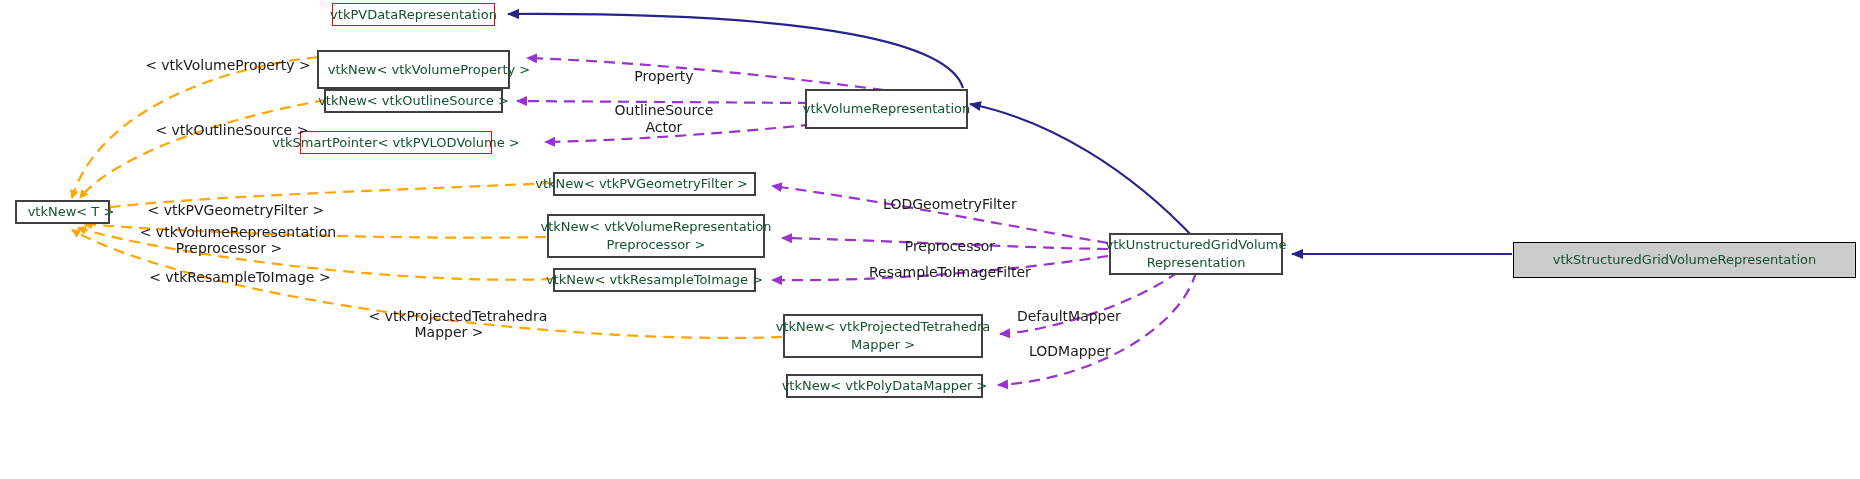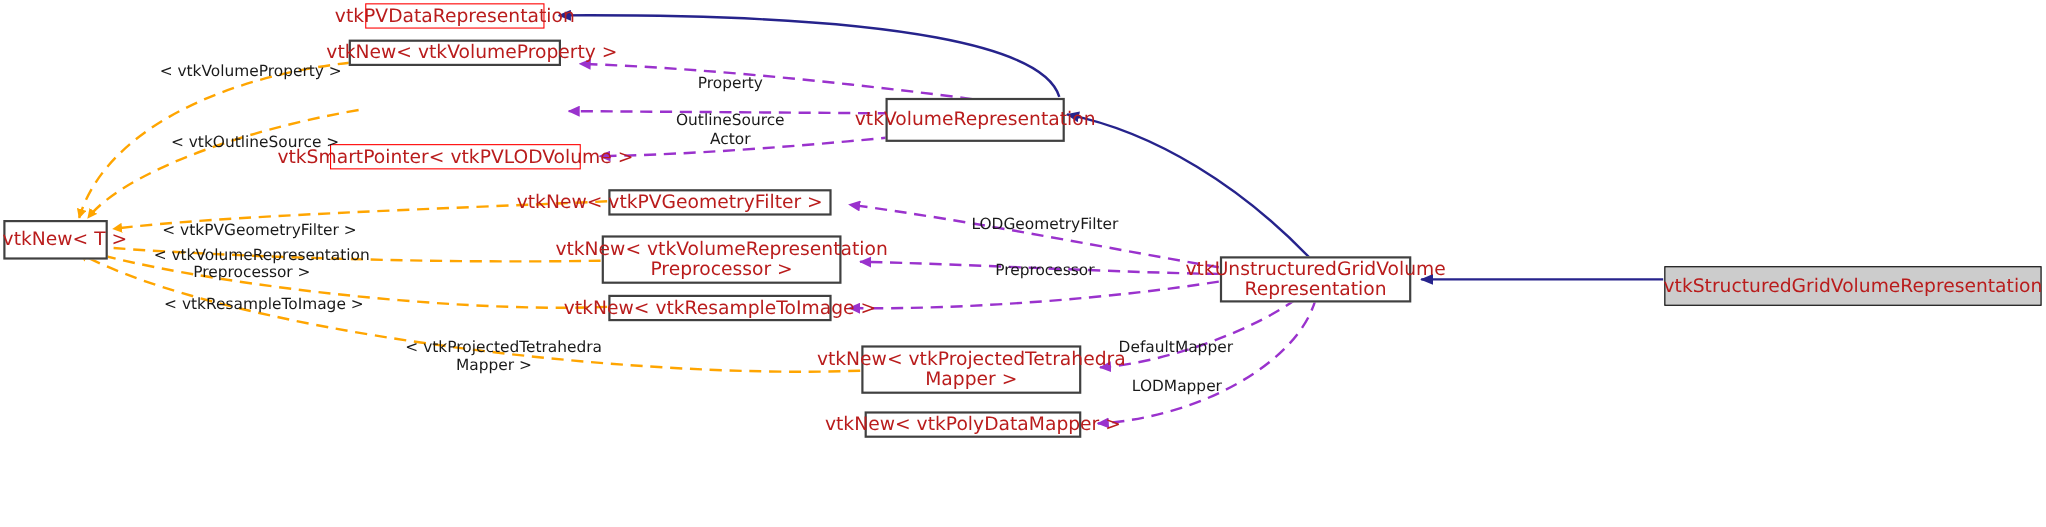--- a/index.html
+++ b/index.html
@@ -10,23 +10,23 @@
     font-family:"DejaVu Sans","Liberation Sans",sans-serif;
     overflow:hidden;
   }
   svg#edges{position:absolute;left:0;top:0;width:1860px;height:479px;}
 
   .node{
     position:absolute;
     box-sizing:border-box;
     display:flex;align-items:center;justify-content:center;
     text-align:center;
-    font-size:17px;
+    font-size:13px;
     line-height:18px;
-    color:#b91c1c;
+    color:#14532d;
     background:#ffffff;
     border:1px solid #000000;
     white-space:pre;
     padding:2px 6px;
     z-index:3;
   }
   .node.thick{border:2px solid #404040;}
   .node.red{border:1px solid #ff0000;}
   .node.grey{background:#cccccc;border:1px solid #000000;}
 
@@ -83,30 +83,33 @@
       <path d="M963,88 C950,45 830,12 508,14"></path>
       <path d="M1195,239 C1130,170 1050,120 970,104"></path>
       <path d="M1512,254 L1292,254"></path>
     </g>
   </svg>
 
   <div class="node red" style="left:332px;top:3px;width:163px;height:23px;">
     <span>vtkPVDataRepresentation</span>
   </div>
 
-  <div class="node thick" style="left:317px;top:36px;width:193px;height:24px;padding-left:37px;">
+  <div class="node thick" style="left:317px;top:50px;width:193px;height:39px;padding-left:37px;">
     <span>vtkNew&lt; vtkVolumeProperty &gt;</span>
   </div>
 
-
-  <div class="node red" style="left:300px;top:131px;width:228px;height:23px;">
+  <div class="node thick" style="left:324px;top:89px;width:179px;height:24px;">
+    <span>vtkNew&lt; vtkOutlineSource &gt;</span>
+  </div>
+
+  <div class="node red" style="left:300px;top:131px;width:192px;height:23px;">
     <span>vtkSmartPointer&lt; vtkPVLODVolume &gt;</span>
   </div>
 
-  <div class="node thick" style="left:3px;top:200px;width:95px;height:36px;padding-left:23px;">
+  <div class="node thick" style="left:15px;top:200px;width:95px;height:24px;padding-left:23px;">
     <span>vtkNew&lt; T &gt;</span>
   </div>
 
   <div class="node thick" style="left:553px;top:172px;width:203px;height:24px;justify-content:flex-end;">
     <span>vtkNew&lt; vtkPVGeometryFilter &gt;</span>
   </div>
 
   <div class="node thick" style="left:547px;top:214px;width:218px;height:44px;">
     <span>vtkNew&lt; vtkVolumeRepresentation
 Preprocessor &gt;</span>
@@ -177,20 +180,23 @@
   </div>
 
   <div class="edge-label" style="left:806px;top:180px;width:270px;">
     <span>LODGeometryFilter</span>
   </div>
 
   <div class="edge-label" style="left:806px;top:222px;width:270px;">
     <span>Preprocessor</span>
   </div>
 
+  <div class="edge-label" style="left:806px;top:248px;width:270px;">
+    <span>ResampleToImageFilter</span>
+  </div>
 
   <div class="edge-label" style="left:940px;top:292px;width:240px;">
     <span>DefaultMapper</span>
   </div>
 
   <div class="edge-label" style="left:950px;top:327px;width:222px;">
     <span>LODMapper</span>
   </div>
 
 </div>

